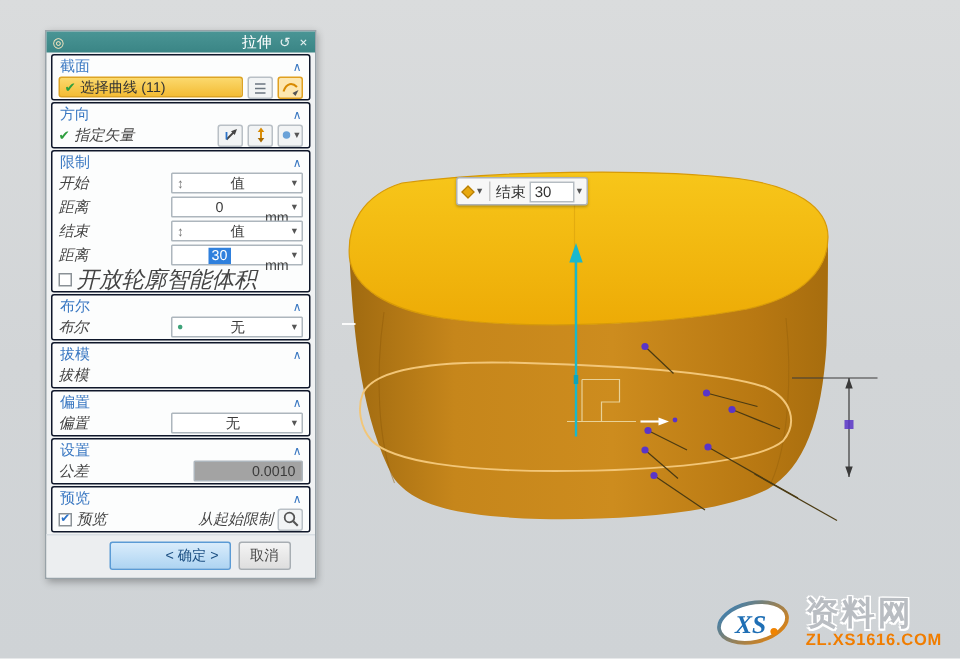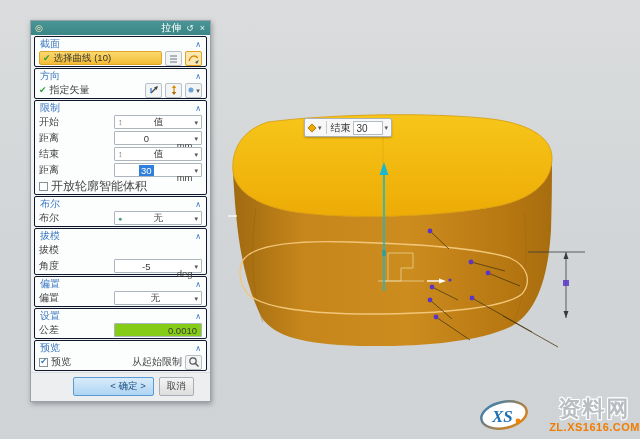--- a/index.html
+++ b/index.html
@@ -44,21 +44,21 @@
     background:#fcfdfd; border:1px solid #0f172a; border-radius:2px;
     margin:1px 3px;
     text-align:center;
   }
   .group-header{
     display:flex; align-items:center; padding:1px 5px 0 5px;
     color:#3a78c2; font-size:10px; height:13px;
   }
   .group-header .caret{ margin-left:auto; font-size:8px; color:#3a78c2;}
   .row{ display:flex; align-items:center; padding:1px 4px; height:16px; gap:3px;}
-  .row .lbl{ color:#444; font-size:10px; }
+  .row .lbl{ color:#444; font-size:10px;font-style:italic; }
   .greencheck{ color:#2e9e3e; font-size:9px; }
   .hl-field{
     flex:1 1 auto; height:14px; display:flex; align-items:center; gap:3px;
     background:linear-gradient(#fbd96d,#f4bc35); border:1px solid #dda425;
     border-radius:2px; padding:0 3px; font-size:9.5px; color:#333;
   }
   .icon-btn{
     width:17px; height:15px; border:1px solid #b9c0c6; background:#f2f4f5;
     display:flex; align-items:center; justify-content:center; border-radius:2px;
   }
@@ -67,38 +67,38 @@
     margin-left:auto; width:88px; height:14px; background:#fff;
     border:1px solid #adb6bd; display:flex; align-items:center;
     padding:0 3px; font-size:9.5px; gap:2px; border-radius:1px;
   }
   .dd .v{ flex:1 1 auto; white-space:nowrap; overflow:hidden;}
   .dd .unit{ color:#444;margin-top:15px; }
   .dd .updown{ color:#777; font-size:9px;}
   .dd .nonedot{ color:#3fa37a; font-size:7px;}
   .sel{ background:#2f80dd; color:#fff; padding:0 2px;}
   .numbox{
-    margin-left:auto; width:88px; height:14px; background:#84cc16;
+    margin-left:auto; width:73px; height:14px; background:#a3a3a3;
     border:1px solid #adb6bd; display:flex; align-items:center;
     justify-content:flex-end; padding:0 4px; font-size:9.5px; border-radius:1px;
   }
   .cb{ width:9px; height:9px; border:1px solid #8a9196; background:#fff;
        display:inline-flex; align-items:center; justify-content:center;
        font-size:8px; color:#2a72c8; line-height:1;}
   .dlg-footer{
     display:flex; justify-content:center; gap:5px; padding:4px 4px 5px 30px;
     background:#eceef0; border-top:1px solid #d8dee3;
   }
   .btn{ font-size:9.5px; padding:2px 7px; border-radius:2px; cursor:pointer;}
   .btn-ok{ background:linear-gradient(#d9ecfb,#aed4f2); border:1px solid #5b9bd5; color:#1c4f82;padding-left:36px;}
   .btn-cancel{ background:linear-gradient(#f4f4f4,#dedede); border:1px solid #a8aeb3; color:#444;}
 
   
-  .watermark{ position:absolute; right:0; bottom:6px; display:flex; align-items:center; gap:19px;}
-  .wm-text{ display:flex; flex-direction:column; align-items:center;}
+  .watermark{ position:absolute; right:12px; bottom:6px; display:flex; align-items:center; gap:9px;}
+  .wm-text{ display:flex; flex-direction:column; }
   .wm-name{
     font-size:22px; font-weight:bold; color:#b9bdc2; letter-spacing:2px; line-height:1;
     text-shadow:1px 1px 0 #fff,-1px -1px 0 #fff,1px -1px 0 #fff,-1px 1px 0 #fff,0 1px 0 #fff,0 -1px 0 #fff;
   }
   .wm-url{ font-size:11px; font-weight:bold; color:#f07d00; letter-spacing:.5px; margin-top:1px;}
 </style>
 </head>
 <body>
 
 <svg id="viewport-svg" width="640" height="439" viewBox="0 0 640 439">
@@ -197,21 +197,21 @@
   </div>
 
   <div class="group">
     <div class="group-header">
       <span>截面</span>
       <span class="caret">∧</span>
     </div>
     <div class="row">
       <div class="hl-field">
         <span class="greencheck">✔</span>
-        <span>选择曲线 (10)</span>
+        <span>选择曲线 (11)</span>
       </div>
       <span class="icon-btn">
         <svg width="11" height="11">
           <g stroke="#6b7680" stroke-width="1">
               <line x1="2" y1="3" x2="9" y2="3"></line>
               <line x1="2" y1="6" x2="9" y2="6"></line>
               <line x1="2" y1="9" x2="9" y2="9"></line>
             </g>
         </svg>
       </span>
@@ -287,21 +287,21 @@
     <div class="row">
       <span class="lbl">距离</span>
       <span class="dd">
         <span class="v"><span class="sel">30</span></span>
         <span class="unit">mm</span>
         <span class="dd-arrow">▾</span>
       </span>
     </div>
     <div class="row">
       <span class="cb"></span>
-      <span class="lbl" style="font-size:12px">开放轮廓智能体积</span>
+      <span class="lbl" style="font-size:15px">开放轮廓智能体积</span>
     </div>
   </div>
 
   <div class="group">
     <div class="group-header">
       <span>布尔</span>
       <span class="caret">∧</span>
     </div>
     <div class="row">
       <span class="lbl">布尔</span>
@@ -313,28 +313,20 @@
     </div>
   </div>
 
   <div class="group">
     <div class="group-header">
       <span>拔模</span>
       <span class="caret">∧</span>
     </div>
     <div class="row">
       <span class="lbl">拔模</span>
-    </div>
-    <div class="row">
-      <span class="lbl">角度</span>
-      <span class="dd">
-        <span class="v">-5</span>
-        <span class="unit">deg</span>
-        <span class="dd-arrow">▾</span>
-      </span>
     </div>
   </div>
 
   <div class="group">
     <div class="group-header">
       <span>偏置</span>
       <span class="caret">∧</span>
     </div>
     <div class="row">
       <span class="lbl">偏置</span>

